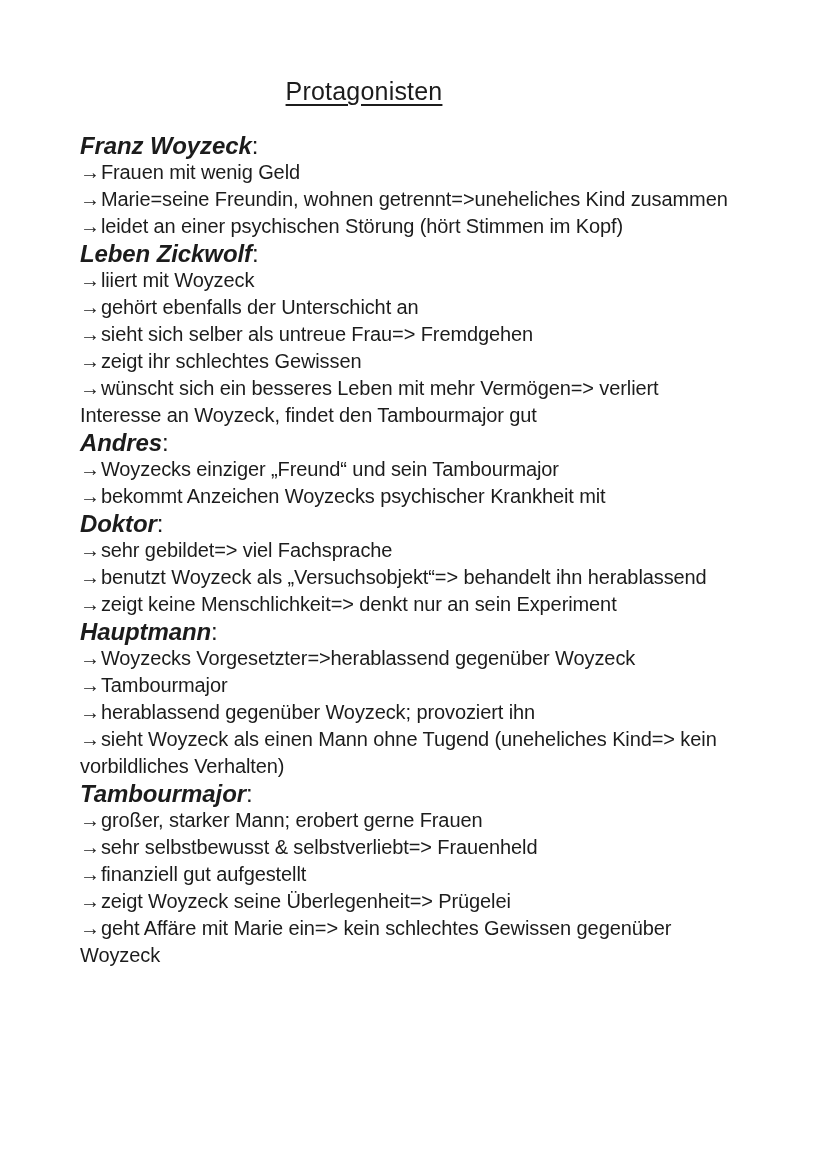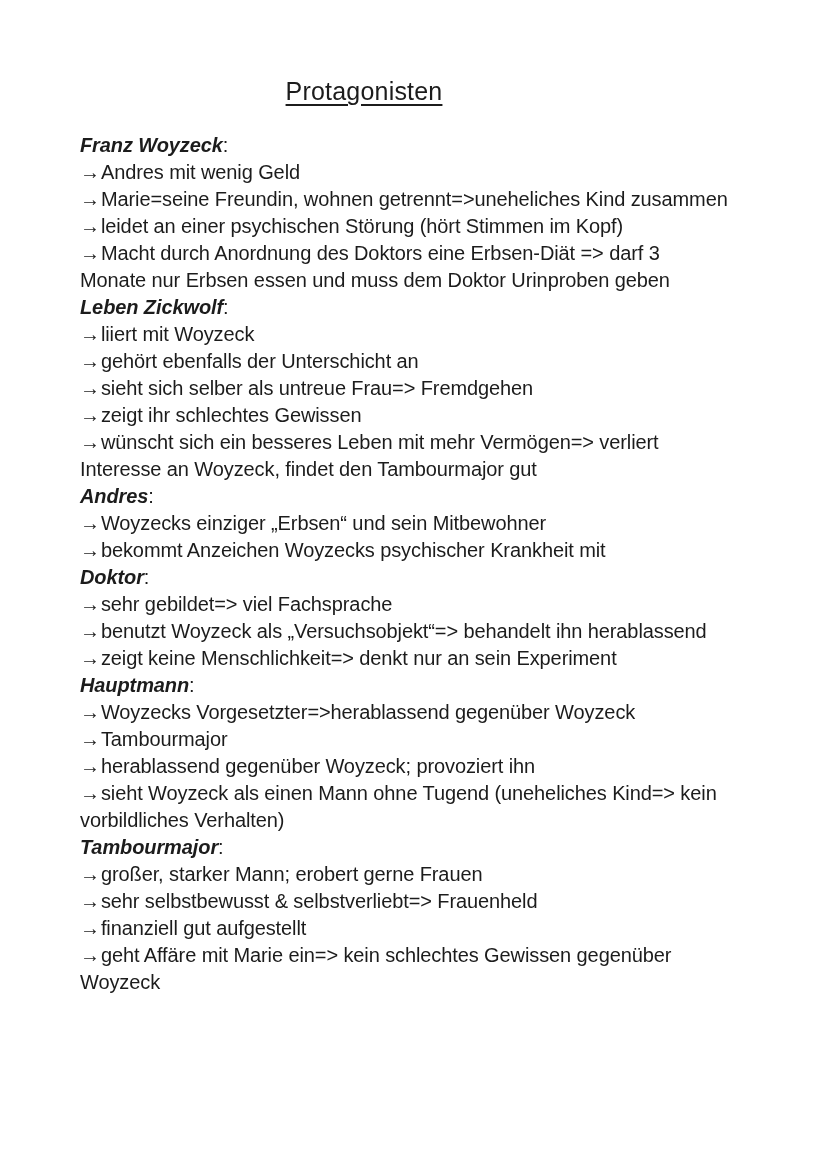--- a/index.html
+++ b/index.html
@@ -36,21 +36,21 @@
     width: 690px;
     font-size: 20px;
     line-height: 27px;
     letter-spacing: -0.1px;
   }
   section {
     margin: 0;
     padding: 0;
   }
   .heading {
-    font-size: 20px;
+    font-size: 24px;
     line-height: 27px;
   }
   .heading-name {
     font-weight: 700;
     font-style: italic;
   }
   .heading-colon {
     font-weight: 400;
     font-style: normal;
   }
@@ -67,38 +67,36 @@
   }
 </style>
 </head>
 <body>
 
 <div class="page">
   <div class="title">Protagonisten</div>
   <div class="doc">
       <section>
         <div class="heading"><span class="heading-name">Franz Woyzeck</span><span class="heading-colon">:</span></div>
-        <div class="item"><span class="arrow">→</span><span class="item-text">Andres mit wenig Geld</span></div>
+        <div class="item"><span class="arrow">→</span><span class="item-text">Frauen mit wenig Geld</span></div>
         <div class="item"><span class="arrow">→</span><span class="item-text">Marie=seine Freundin, wohnen getrennt=&gt;uneheliches Kind zusammen</span></div>
         <div class="item"><span class="arrow">→</span><span class="item-text">leidet an einer psychischen Störung (hört Stimmen im Kopf)</span></div>
-        <div class="item"><span class="arrow">→</span><span class="item-text">Macht durch Anordnung des Doktors eine Erbsen-Diät =&gt; darf 3
-Monate nur Erbsen essen und muss dem Doktor Urinproben geben</span></div>
       </section>
       <section>
         <div class="heading"><span class="heading-name">Leben Zickwolf</span><span class="heading-colon">:</span></div>
         <div class="item"><span class="arrow">→</span><span class="item-text">liiert mit Woyzeck</span></div>
         <div class="item"><span class="arrow">→</span><span class="item-text">gehört ebenfalls der Unterschicht an</span></div>
         <div class="item"><span class="arrow">→</span><span class="item-text">sieht sich selber als untreue Frau=&gt; Fremdgehen</span></div>
         <div class="item"><span class="arrow">→</span><span class="item-text">zeigt ihr schlechtes Gewissen</span></div>
         <div class="item"><span class="arrow">→</span><span class="item-text">wünscht sich ein besseres Leben mit mehr Vermögen=&gt; verliert
 Interesse an Woyzeck, findet den Tambourmajor gut</span></div>
       </section>
       <section>
         <div class="heading"><span class="heading-name">Andres</span><span class="heading-colon">:</span></div>
-        <div class="item"><span class="arrow">→</span><span class="item-text">Woyzecks einziger „Erbsen“ und sein Mitbewohner</span></div>
+        <div class="item"><span class="arrow">→</span><span class="item-text">Woyzecks einziger „Freund“ und sein Tambourmajor</span></div>
         <div class="item"><span class="arrow">→</span><span class="item-text">bekommt Anzeichen Woyzecks psychischer Krankheit mit</span></div>
       </section>
       <section>
         <div class="heading"><span class="heading-name">Doktor</span><span class="heading-colon">:</span></div>
         <div class="item"><span class="arrow">→</span><span class="item-text">sehr gebildet=&gt; viel Fachsprache</span></div>
         <div class="item"><span class="arrow">→</span><span class="item-text">benutzt Woyzeck als „Versuchsobjekt“=&gt; behandelt ihn herablassend</span></div>
         <div class="item"><span class="arrow">→</span><span class="item-text">zeigt keine Menschlichkeit=&gt; denkt nur an sein Experiment</span></div>
       </section>
       <section>
         <div class="heading"><span class="heading-name">Hauptmann</span><span class="heading-colon">:</span></div>
@@ -106,17 +104,18 @@
         <div class="item"><span class="arrow">→</span><span class="item-text">Tambourmajor</span></div>
         <div class="item"><span class="arrow">→</span><span class="item-text">herablassend gegenüber Woyzeck; provoziert ihn</span></div>
         <div class="item"><span class="arrow">→</span><span class="item-text">sieht Woyzeck als einen Mann ohne Tugend (uneheliches Kind=&gt; kein
 vorbildliches Verhalten)</span></div>
       </section>
       <section>
         <div class="heading"><span class="heading-name">Tambourmajor</span><span class="heading-colon">:</span></div>
         <div class="item"><span class="arrow">→</span><span class="item-text">großer, starker Mann; erobert gerne Frauen</span></div>
         <div class="item"><span class="arrow">→</span><span class="item-text">sehr selbstbewusst &amp; selbstverliebt=&gt; Frauenheld</span></div>
         <div class="item"><span class="arrow">→</span><span class="item-text">finanziell gut aufgestellt</span></div>
+        <div class="item"><span class="arrow">→</span><span class="item-text">zeigt Woyzeck seine Überlegenheit=&gt; Prügelei</span></div>
         <div class="item"><span class="arrow">→</span><span class="item-text">geht Affäre mit Marie ein=&gt; kein schlechtes Gewissen gegenüber
 Woyzeck</span></div>
       </section>
     </div>
 </div>
 
 </body></html>

